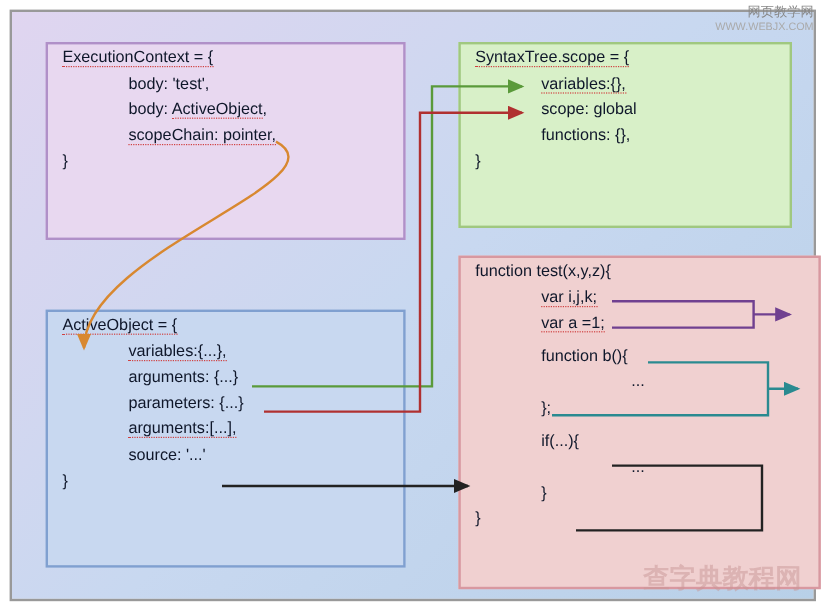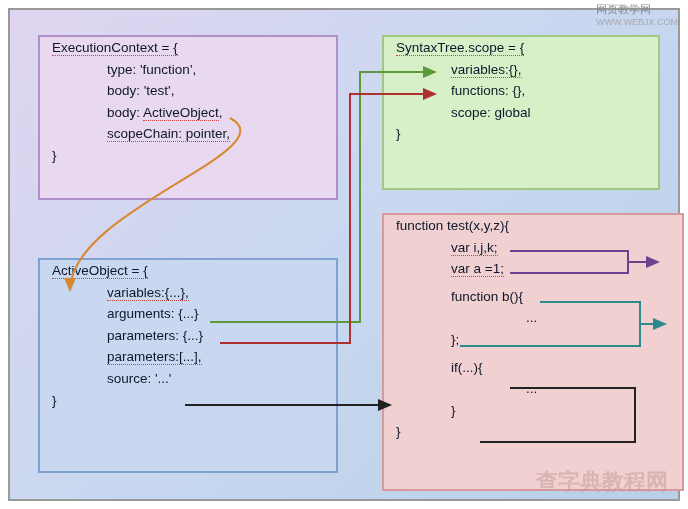--- a/index.html
+++ b/index.html
@@ -5,56 +5,55 @@
 * { margin: 0; padding: 0; box-sizing: border-box; }
 body { width: 688px; height: 509px; font-family: "Segoe UI", Arial, sans-serif; font-size: 14px; position: relative; background: #fff; }
 .canvas { position: absolute; left: 8px; top: 8px; width: 672px; height: 493px; border: 2px solid #999; background: linear-gradient(135deg, #e0d5f0 0%, #c8d8f0 50%, #b8d0e8 100%); }
 .box { position: absolute; border: 2px solid; padding: 0 12px; line-height: 1.6; color: #0f172a; font-size: 13.5px; }
 .box-purple { left: 28px; top: 25px; width: 300px; height: 165px; background: #e8d8f0; border-color: #b090c8; }
 .box-green { left: 372px; top: 25px; width: 278px; height: 155px; background: #d8f0c8; border-color: #a0c880; }
 .box-blue { left: 28px; top: 248px; width: 300px; height: 215px; background: #c8d8f0; border-color: #80a0d0; }
 .box-pink { left: 372px; top: 203px; width: 302px; height: 278px; background: #f0d0d0; border-color: #d898a0; }
 .indent { padding-left: 55px; }
 .red-underline { border-bottom: 1px dotted #d04040; }
-.watermark-top { position: absolute; right: 10px; top: 2px; font-size: 11px; color: #888; text-align: left; }
+.watermark-top { position: absolute; right: 10px; top: 2px; font-size: 11px; color: #888; text-align: right; }
 .watermark-top .url { font-size: 9px; color: #aaa; }
 .watermark-br { position: absolute; right: 20px; bottom: 12px; font-size: 22px; color: rgba(200,150,150,0.5); font-weight: bold; margin-top: 28px; }
 .arrows { position: absolute; inset: 0; pointer-events: none; }
 </style>
 </head>
 <body>
 
 <div class="canvas">
 
   <div class="box box-purple">
     <div><span class="red-underline">ExecutionContext = {</span></div>
-    <div class="indent">type: 'function',</div>
     <div class="indent">body: 'test',</div>
     <div class="indent">
       <span>body:</span>
       <span class="red-underline">ActiveObject</span><span>,</span>
     </div>
     <div class="indent"><span class="red-underline">scopeChain: pointer,</span></div>
     <div>}</div>
   </div>
 
   <div class="box box-green">
     <div><span class="red-underline">SyntaxTree.scope = {</span></div>
     <div class="indent"><span class="red-underline">variables:{},</span></div>
+    <div class="indent">scope: global</div>
     <div class="indent">functions: {},</div>
-    <div class="indent">scope: global</div>
     <div>}</div>
   </div>
 
   <div class="box box-blue">
     <div><span class="red-underline">ActiveObject = {</span></div>
     <div class="indent"><span class="red-underline">variables:{...},</span></div>
     <div class="indent">arguments: {...}</div>
     <div class="indent">parameters: {...}</div>
-    <div class="indent"><span class="red-underline">parameters:[...],</span></div>
+    <div class="indent"><span class="red-underline">arguments:[...],</span></div>
     <div class="indent">source: '...'</div>
     <div>}</div>
   </div>
 
   <div class="box box-pink">
     <div><span>function test(x,y,z){</span></div>
     <div class="indent"><span class="red-underline">var i,j,k;</span></div>
     <div class="indent"><span class="red-underline">var a =1;</span></div>
     <div style="height:6px"></div>
     <div class="indent">function b(){</div>

